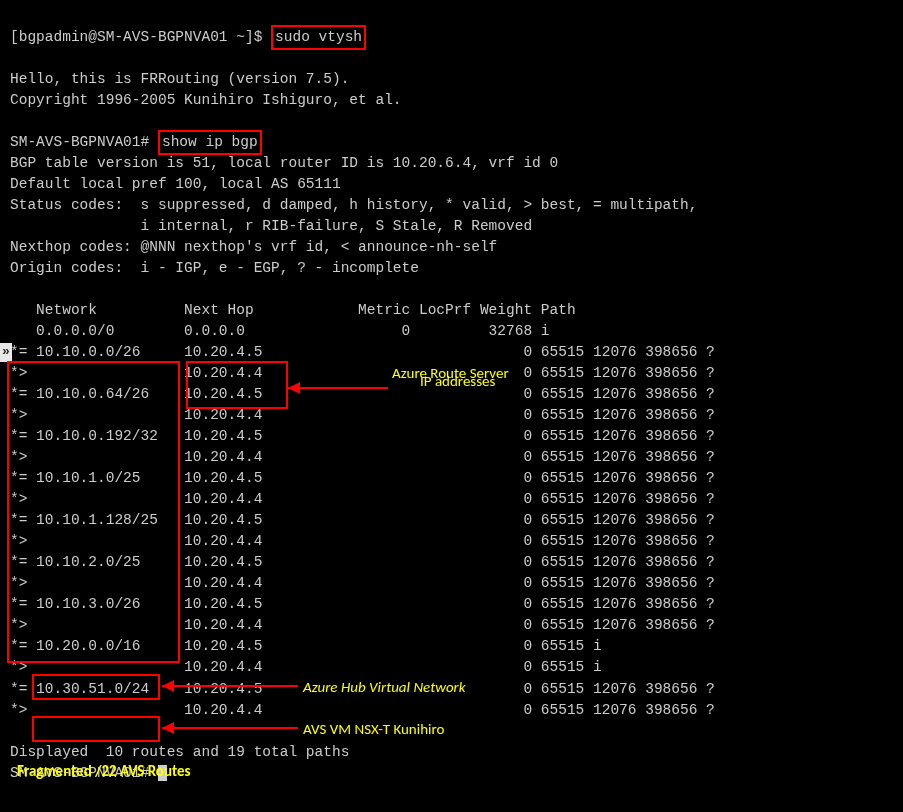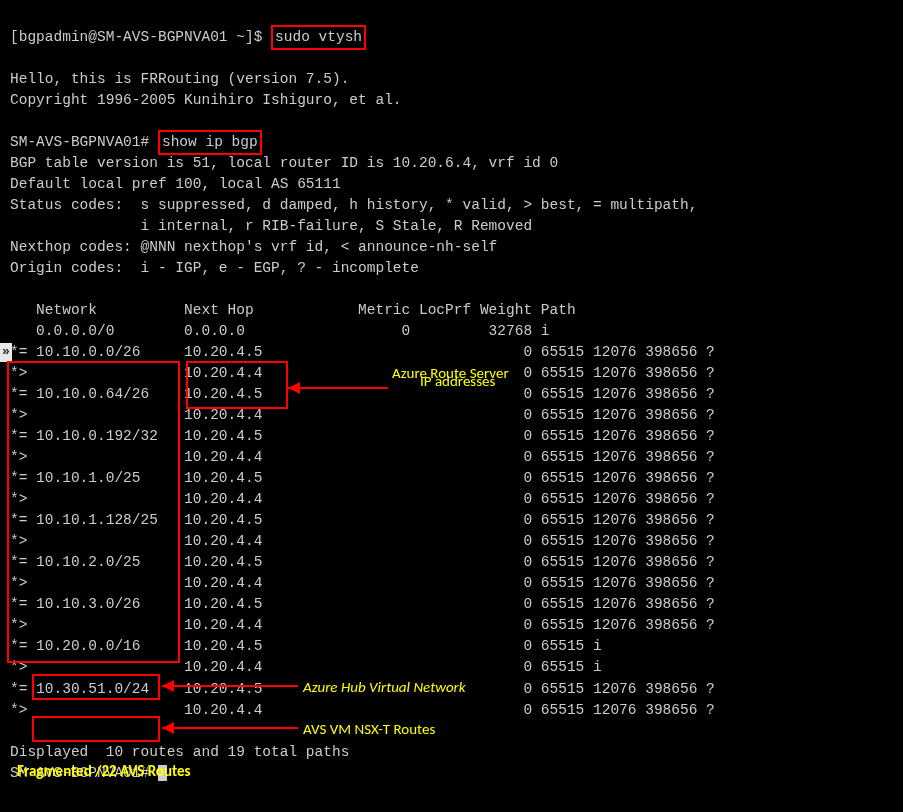--- a/index.html
+++ b/index.html
@@ -119,21 +119,21 @@
 <div class="box-overlay" style="left:7px; top:361px; width:169px; height:298px;"></div>
 
 <div class="box-overlay" style="left:186px; top:361px; width:98px; height:44px;"></div>
 
 <div class="box-overlay" style="left:32px; top:674px; width:124px; height:22px;"></div>
 <div class="box-overlay" style="left:32px; top:716px; width:124px; height:22px;"></div>
 
 <div class="annot" style="left:392px; top:364px;">Azure Route Server</div>
 <div class="annot" style="left:420px; top:372px;text-align:right;">IP addresses</div>
 <div class="annot" style="left:303px; top:678px;font-style:italic;">Azure Hub Virtual Network</div>
-<div class="annot" style="left:303px; top:720px;">AVS VM NSX-T Routes</div>
+<div class="annot" style="left:303px; top:720px;">AVS VM NSX-T Kunihiro</div>
 <div class="annot bold" style="left:17px; top:762px;text-align:right;">Fragmented /22 AVS Routes</div>
 
 <svg class="arrow-svg" style="left:284px; top:380px; width:106px; height:16px;">
   <defs>
       <marker id="ah1" markerWidth="8" markerHeight="8" refX="6" refY="3" orient="auto">
         <path d="M0,0 L6,3 L0,6 Z" fill="#ff0000"></path>
       </marker>
     </defs>
   <line x1="104" y1="8" x2="4" y2="8" stroke="#ff0000" stroke-width="2" marker-end="url(#ah1)"></line>
 </svg>

